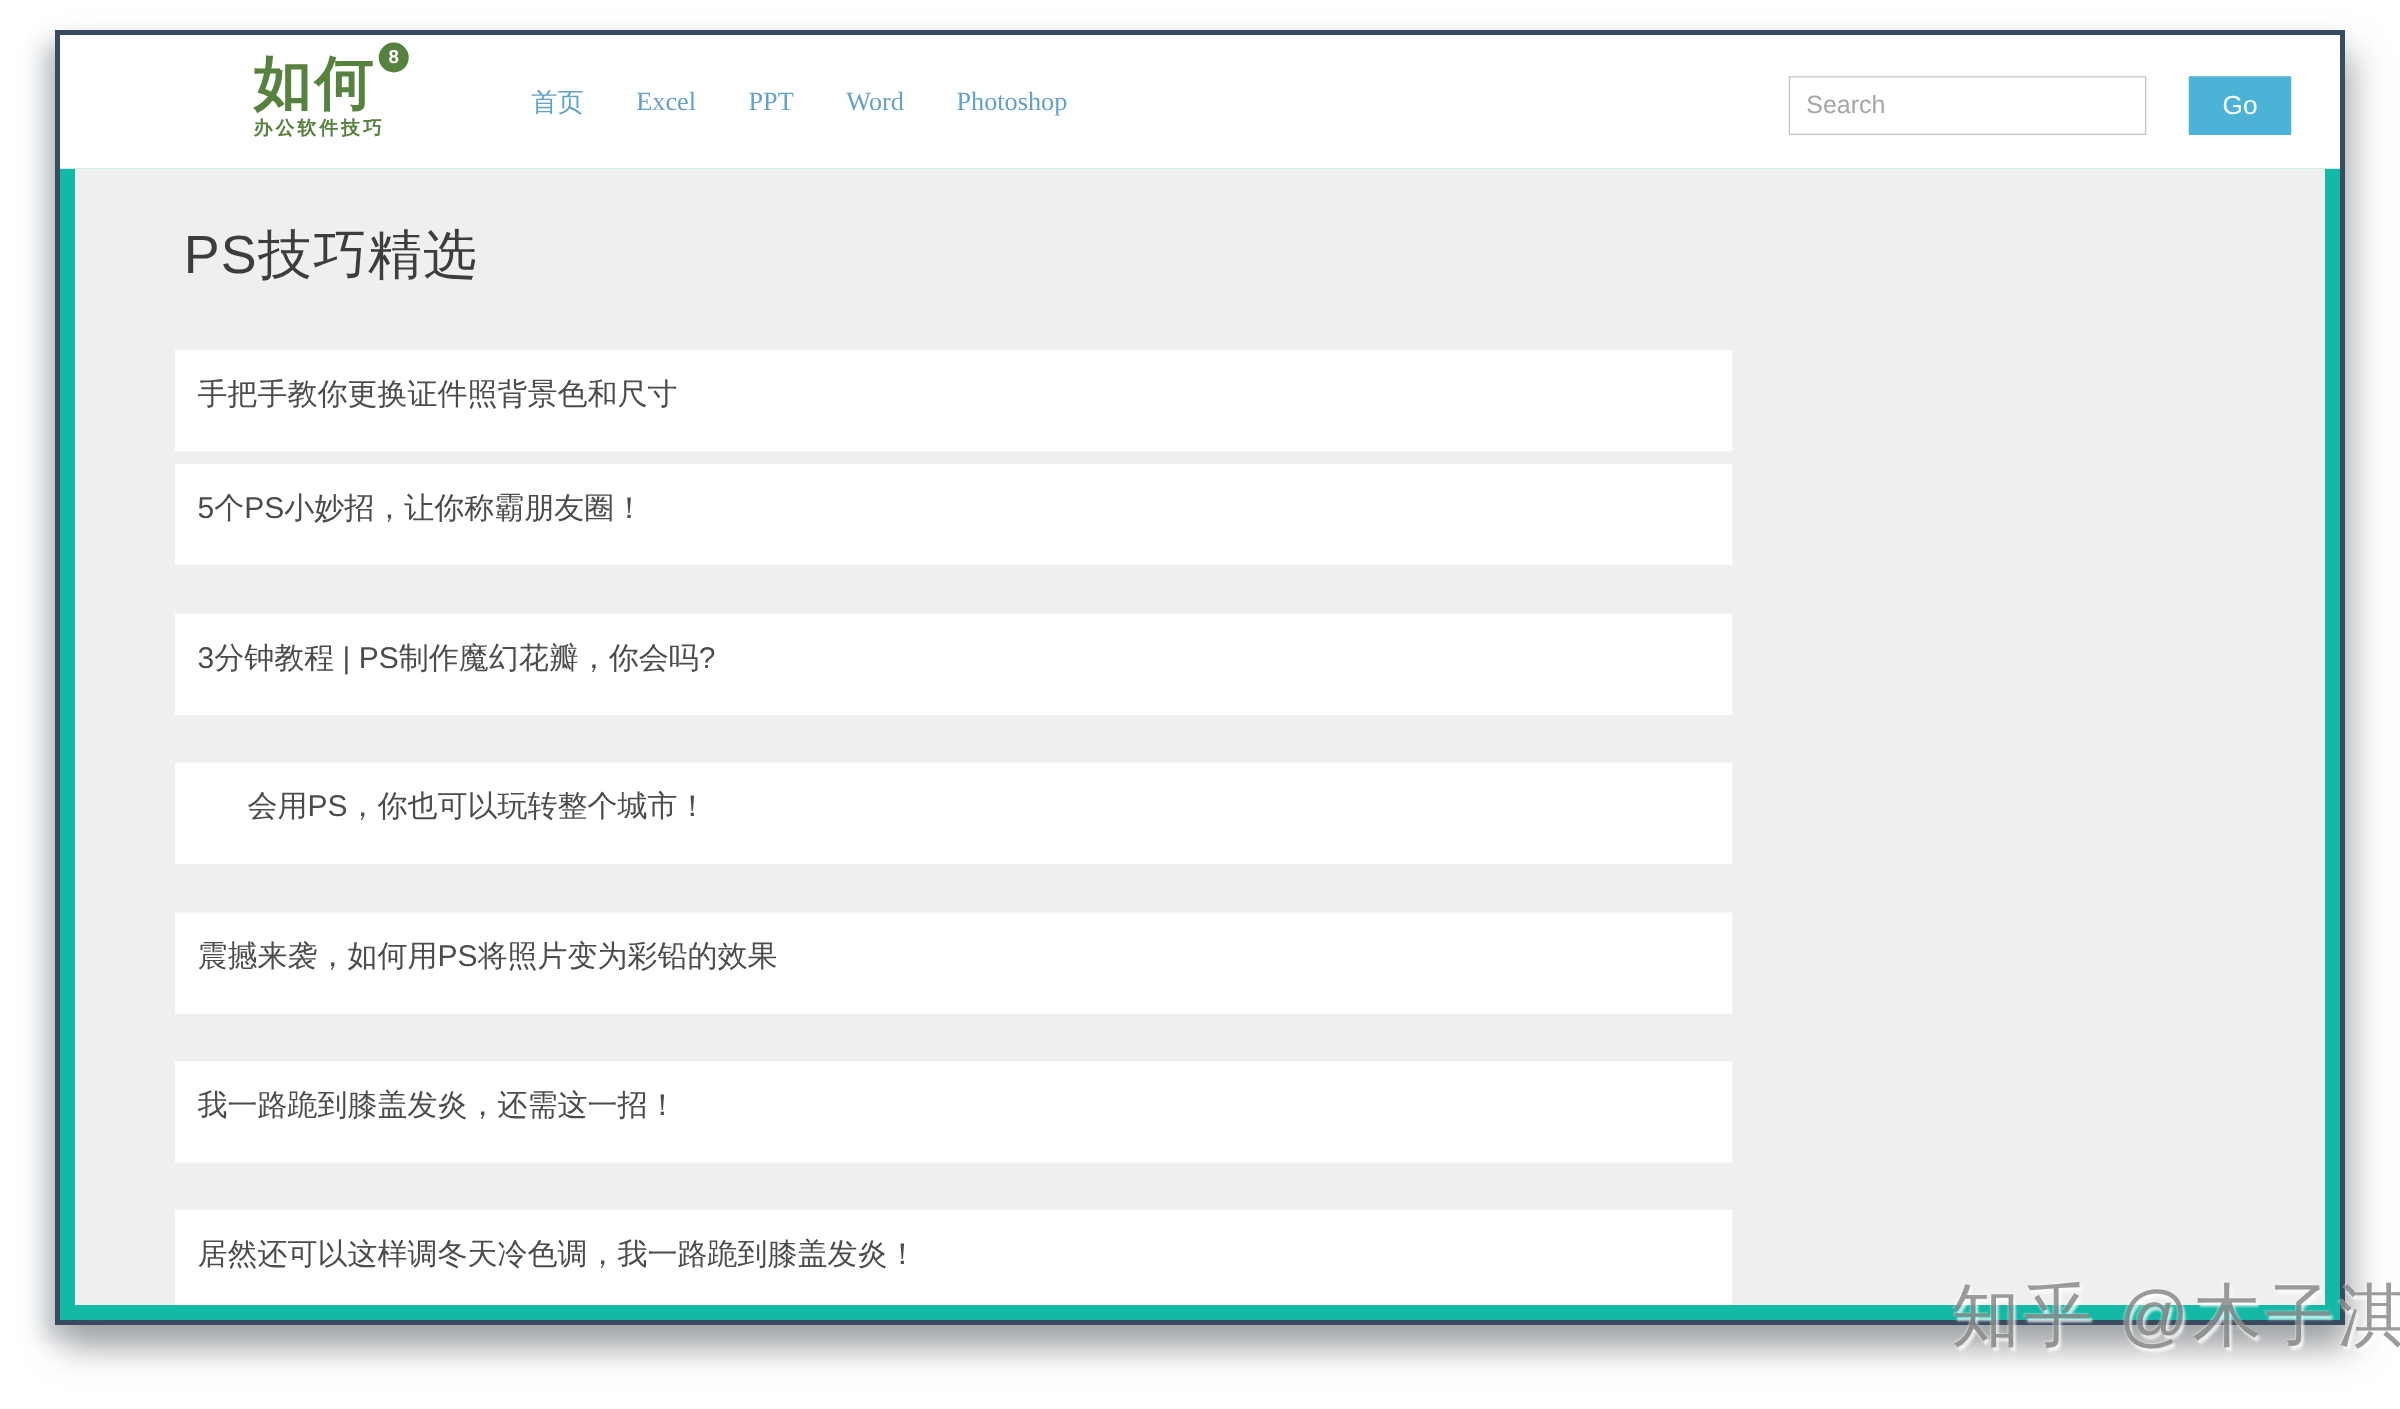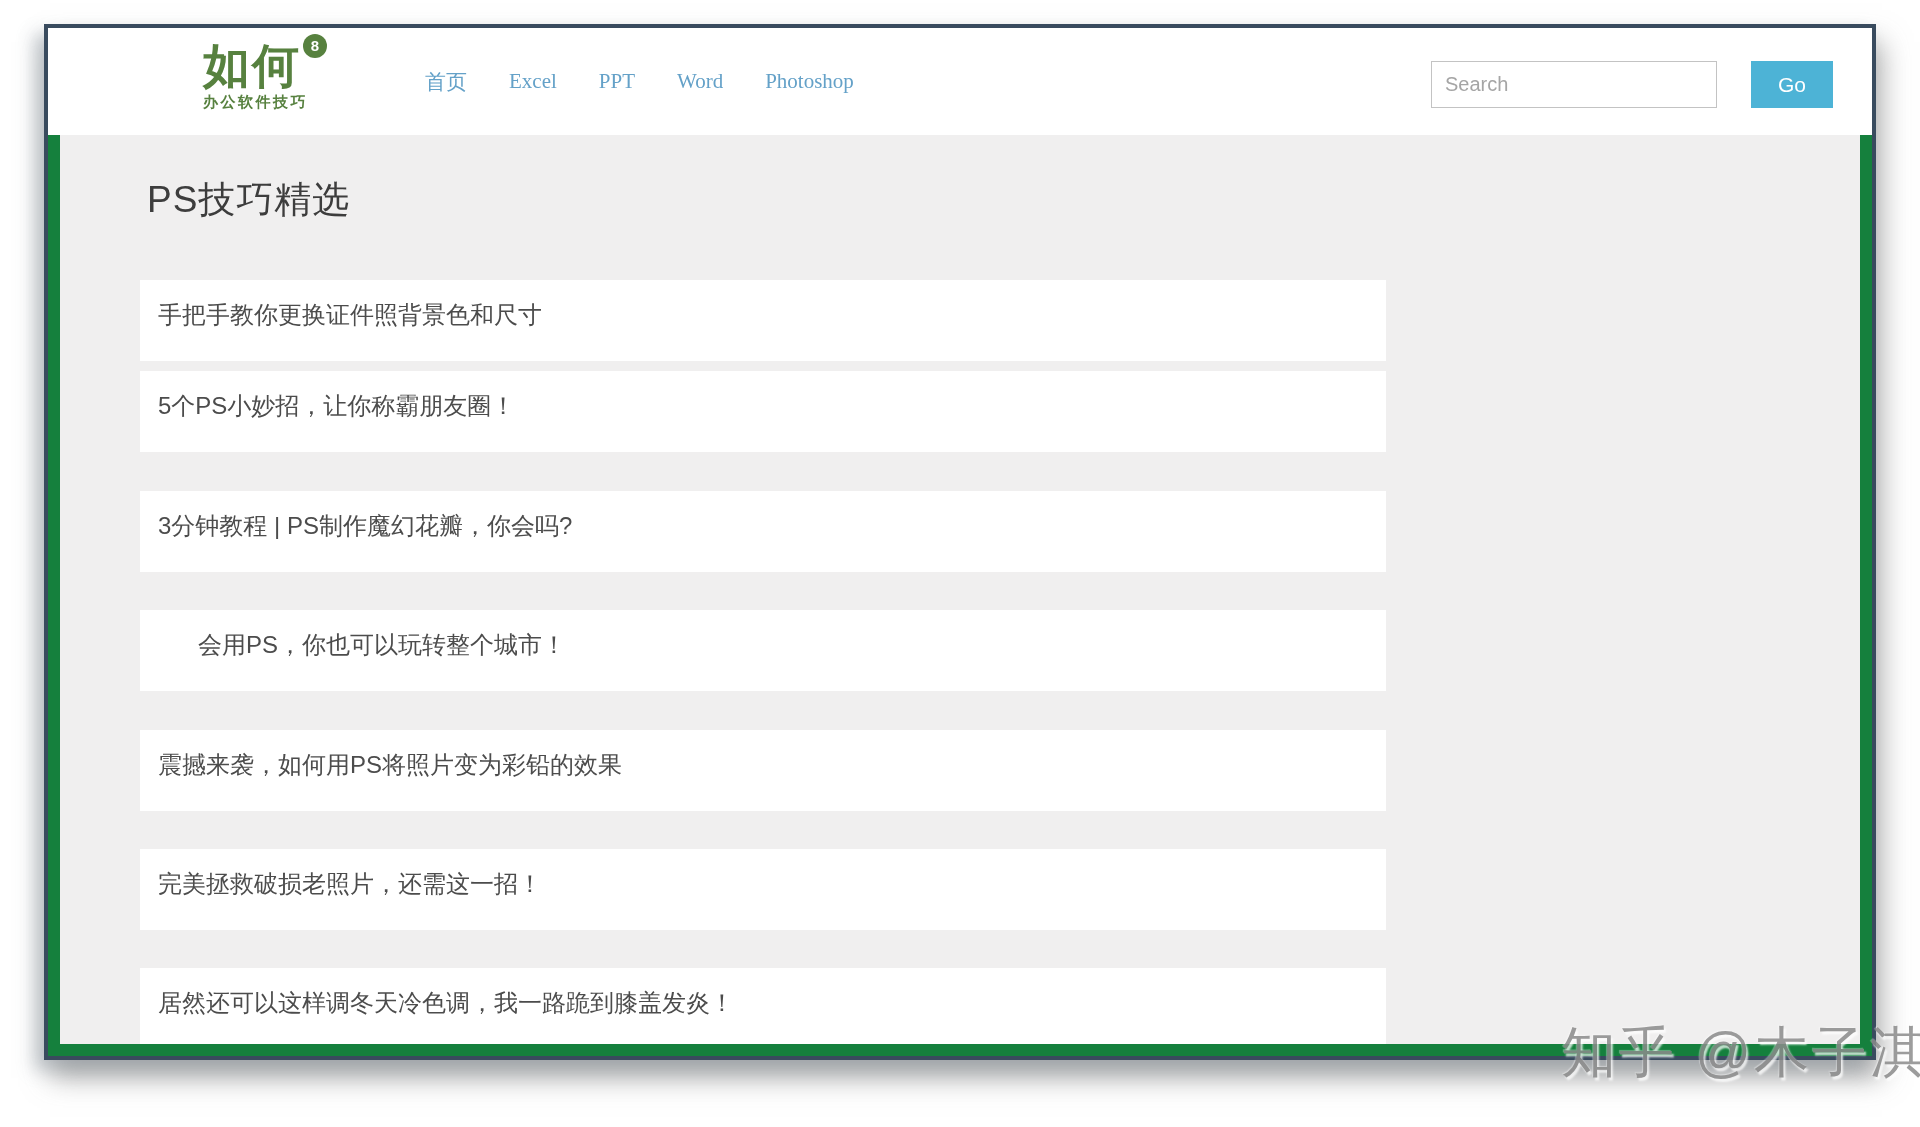--- a/index.html
+++ b/index.html
@@ -9,21 +9,21 @@
   }
   *{margin:0;padding:0;box-sizing:border-box;}
   html,body{width:1920px;height:1127px;overflow:hidden;}
   body{
     background:var(--page_bg);
     font-family:"Liberation Sans","DejaVu Sans",sans-serif;
     position:relative;
   }
   .window{
     position:absolute;left:44px;top:24px;width:1832px;height:1036px;
-    background:#15803d;border:4px solid var(--frame);
+    background:#14b8a6;border:4px solid var(--frame);
     box-shadow:-10px 10px 16px rgba(140,150,160,.45), 6px 18px 26px rgba(110,110,110,.55);
   }
   
   .header{position:relative;height:107px;background:#fff;}
   .logo{position:absolute;left:155px;top:14px;cursor:pointer;}
   .logo-main{
     position:relative;display:inline-block;color:var(--green);
     font-size:47px;font-weight:bold;line-height:1;letter-spacing:2px;
   }
   .logo-badge{
@@ -54,21 +54,21 @@
     font-size:21px;cursor:pointer;
     font-family:"Liberation Sans","DejaVu Sans",sans-serif;
   }
   
   .content{
     position:relative;margin:0 12px 12px 12px;height:909px;
     background:var(--content_bg);overflow:hidden;
   }
   .page-title{
     position:absolute;left:87px;top:40px;
-    font-size:37px;font-weight:normal;color:var(--title_text);letter-spacing:1px;text-align:right;
+    font-size:43px;font-weight:normal;color:var(--title_text);letter-spacing:1px;text-align:right;
   }
   .row{
     position:absolute;left:80px;width:1246px;height:81px;
     background:#ffffff;cursor:pointer;
   }
   .row-label{
     display:block;padding:19px 20px 0 18px;
     font-size:24px;color:var(--row_text);white-space:nowrap;overflow:hidden;
   }
   
@@ -122,21 +122,21 @@
         <div class="row" style="top: 356px;">
           <span class="row-label">3分钟教程 | PS制作魔幻花瓣，你会吗?</span>
         </div>
         <div class="row" style="top: 475px; padding-left: 40px;">
           <span class="row-label">会用PS，你也可以玩转整个城市！</span>
         </div>
         <div class="row" style="top: 595px;">
           <span class="row-label">震撼来袭，如何用PS将照片变为彩铅的效果</span>
         </div>
         <div class="row" style="top: 714px;">
-          <span class="row-label">完美拯救破损老照片，还需这一招！</span>
+          <span class="row-label">我一路跪到膝盖发炎，还需这一招！</span>
         </div>
         <div class="row" style="top: 833px;">
           <span class="row-label">居然还可以这样调冬天冷色调，我一路跪到膝盖发炎！</span>
         </div>
       </div>
   </div>
 
 </div>
 
 <div class="watermark">知乎 @木子淇</div>

